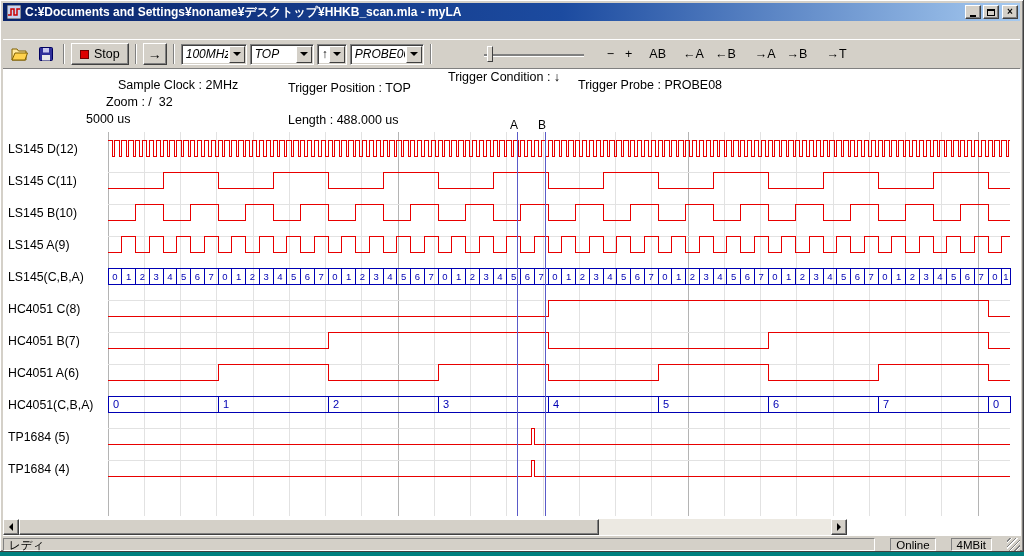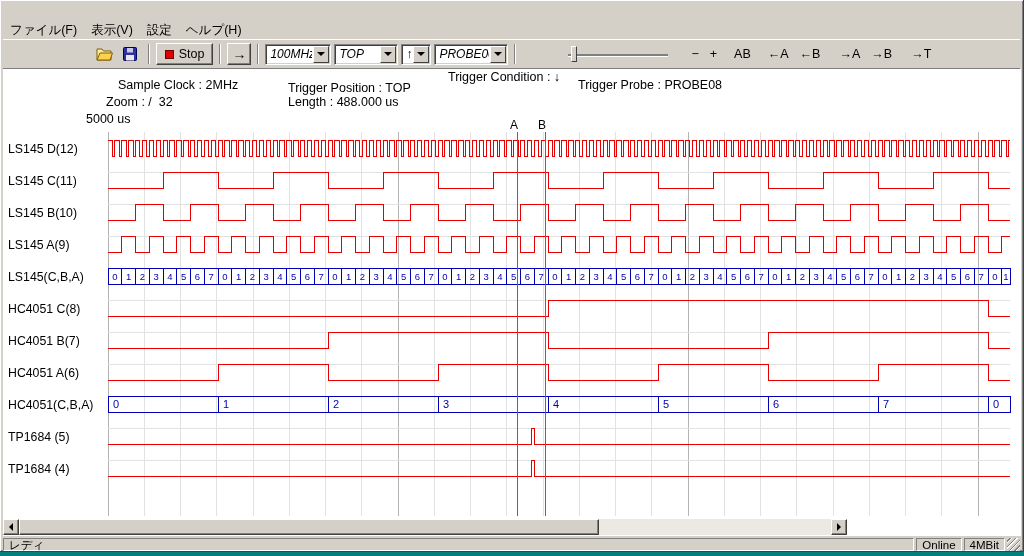--- a/index.html
+++ b/index.html
@@ -26,21 +26,21 @@
   .glyph-max{width:8px;height:7px;border:1px solid #000;border-top-width:2px;}
 
   
   .menubar{position:absolute;left:3px;top:21px;right:3px;height:18px;display:flex;
     align-items:center;font-size:12.5px;color:#000;}
   .menu-item{padding:0 7px;height:16px;line-height:16px;}
 
   
   .toolbar{position:absolute;left:3px;top:39px;right:3px;height:30px;display:flex;
     align-items:center;gap:3px;padding-left:5px;border-top:1px solid #fff;
-    border-bottom:1px solid #808080;justify-content:center;}
+    border-bottom:1px solid #808080;}
   .tool-icon-btn{width:23px;height:22px;display:flex;align-items:center;justify-content:center;}
   .tb-sep{width:2px;height:20px;border-left:1px solid #808080;border-right:1px solid #ffffff;margin:0 3px;}
   .raised{background:#d4d0c8;border:1px solid;border-color:#ffffff #404040 #404040 #ffffff;
     box-shadow:inset -1px -1px 0 #808080;}
   .stop-btn{height:22px;display:flex;align-items:center;gap:5px;padding:0 8px;font-size:12.5px;color:#000;}
   .stop-square{width:9px;height:9px;background:#dd0000;border:1px solid #700000;}
   .run-btn{width:24px;height:22px;font-size:14px;font-weight:bold;color:#000;
     display:flex;align-items:center;justify-content:center;}
   .combo{height:21px;background:#fff;border:1px solid;border-color:#808080 #ffffff #ffffff #808080;
     box-shadow:inset 1px 1px 0 #404040, inset -1px -1px 0 #d4d0c8;
@@ -67,41 +67,51 @@
     border-color:#ffffff #404040 #404040 #ffffff;box-shadow:inset -1px -1px 0 #808080;
     display:flex;align-items:center;justify-content:center;}
   .sb-btn.left{left:0}.sb-btn.right{right:0}
   .tri-left{width:0;height:0;border-top:4px solid transparent;border-bottom:4px solid transparent;border-right:4px solid #000;}
   .tri-right{width:0;height:0;border-top:4px solid transparent;border-bottom:4px solid transparent;border-left:4px solid #000;}
   .sb-thumb{position:absolute;left:16px;top:0;width:580px;height:16px;background:#d4d0c8;border:1px solid;
     border-color:#ffffff #404040 #404040 #ffffff;box-shadow:inset -1px -1px 0 #808080;}
 
   
   .statusbar{position:absolute;left:3px;right:3px;top:536px;height:15px;background:#d4d0c8;
-    display:flex;align-items:center;gap:2px;font-size:11.5px;color:#000;padding-top:1px;}
+    display:flex;align-items:center;gap:15px;font-size:11.5px;color:#000;padding-top:1px;}
   .sb-pane{height:13px;line-height:12px;padding:0 5px;border:1px solid;border-color:#808080 #ffffff #ffffff #808080;}
   .sb-pane.main{flex:1;}
   .sb-pane.small{flex:0 0 auto;}
   .resize-grip{width:13px;height:13px;flex:0 0 auto;
     background:repeating-linear-gradient(135deg,#d4d0c8 0 2px,#808080 2px 3px,#ffffff 3px 4px);}
 
   #wave-svg{position:absolute;left:0;top:0;width:1024px;height:556px;pointer-events:none;}
 </style>
 </head>
 <body>
 
 <div class="window">
 
-
-  <div class="menubar">
-    <span class="menu-item">ファイル(F)</span>
-    <span class="menu-item">表示(V)</span>
-    <span class="menu-item">設定</span>
-    <span class="menu-item">ヘルプ(H)</span>
+  <div class="titlebar">
+    <span class="app-icon">
+      <svg width="14" height="14" viewBox="0 0 14 14">
+        <rect x="0" y="0" width="14" height="14" fill="#c8d4f0" stroke="#404040"></rect>
+        <polyline points="1,10 4,10 4,4 7,4 7,10 10,10 10,4 13,4" fill="none" stroke="#cc0000" stroke-width="1.5"></polyline>
+      </svg>
+    </span>
+    <span class="title-text">C:¥Documents and Settings¥noname¥デスクトップ¥HHKB_scan.mla - myLA</span>
+    <span class="win-btn">
+        <span class="glyph-min"></span>
+      </span>
+    <span class="win-btn">
+        <span class="glyph-max"></span>
+      </span>
+    <span class="win-btn" style="margin-left:3px">×</span>
   </div>
+
 
   <div class="toolbar">
     <button class="tool-icon-btn">
       <svg width="17" height="14" viewBox="0 0 17 14">
         <path d="M1 2 h5 l1.5 2 H15 v9 H1 z" fill="#ffe9a2" stroke="#806000"></path>
         <path d="M1 13 L4 6 h12.5 L14 13 z" fill="#ffd24d" stroke="#806000"></path>
       </svg>
     </button>
     <button class="tool-icon-btn">
       <svg width="14" height="14" viewBox="0 0 14 14">
@@ -156,21 +166,21 @@
     <button class="flat-btn">→B</button>
     <button class="flat-btn ml8">→T</button>
   </div>
 
   <div class="client">
     <span class="info-text" style="left:115px;top:9px">Sample Clock : 2MHz</span>
     <span class="info-text" style="left:285px;top:12px">Trigger Position : TOP</span>
     <span class="info-text" style="left:445px;top:1px">Trigger Condition : ↓</span>
     <span class="info-text" style="left:575px;top:9px">Trigger Probe : PROBE08</span>
     <span class="info-text" style="left:103px;top:26px">Zoom : /  32</span>
-    <span class="info-text" style="left:285px;top:26px">Length : 488.000 us</span>
+    <span class="info-text" style="left:285px;top:44px">Length : 488.000 us</span>
     <span class="info-text" style="left:83px;top:43px">5000 us</span>
   </div>
 
   <div class="hscroll">
     <div class="sb-btn left">
         <i class="tri-left"></i>
       </div>
     <div class="sb-thumb"></div>
     <div class="sb-btn right">
         <i class="tri-right"></i>

